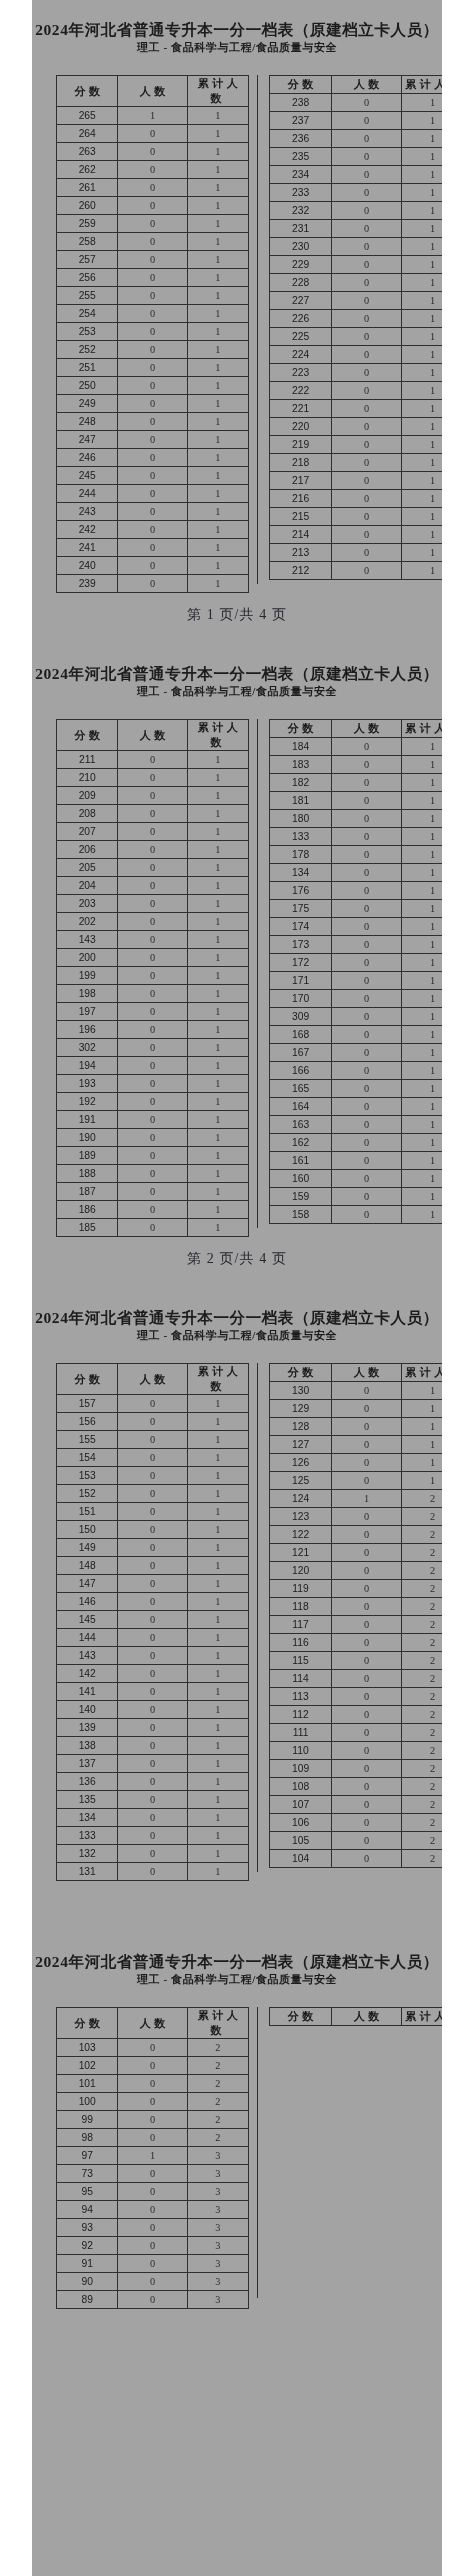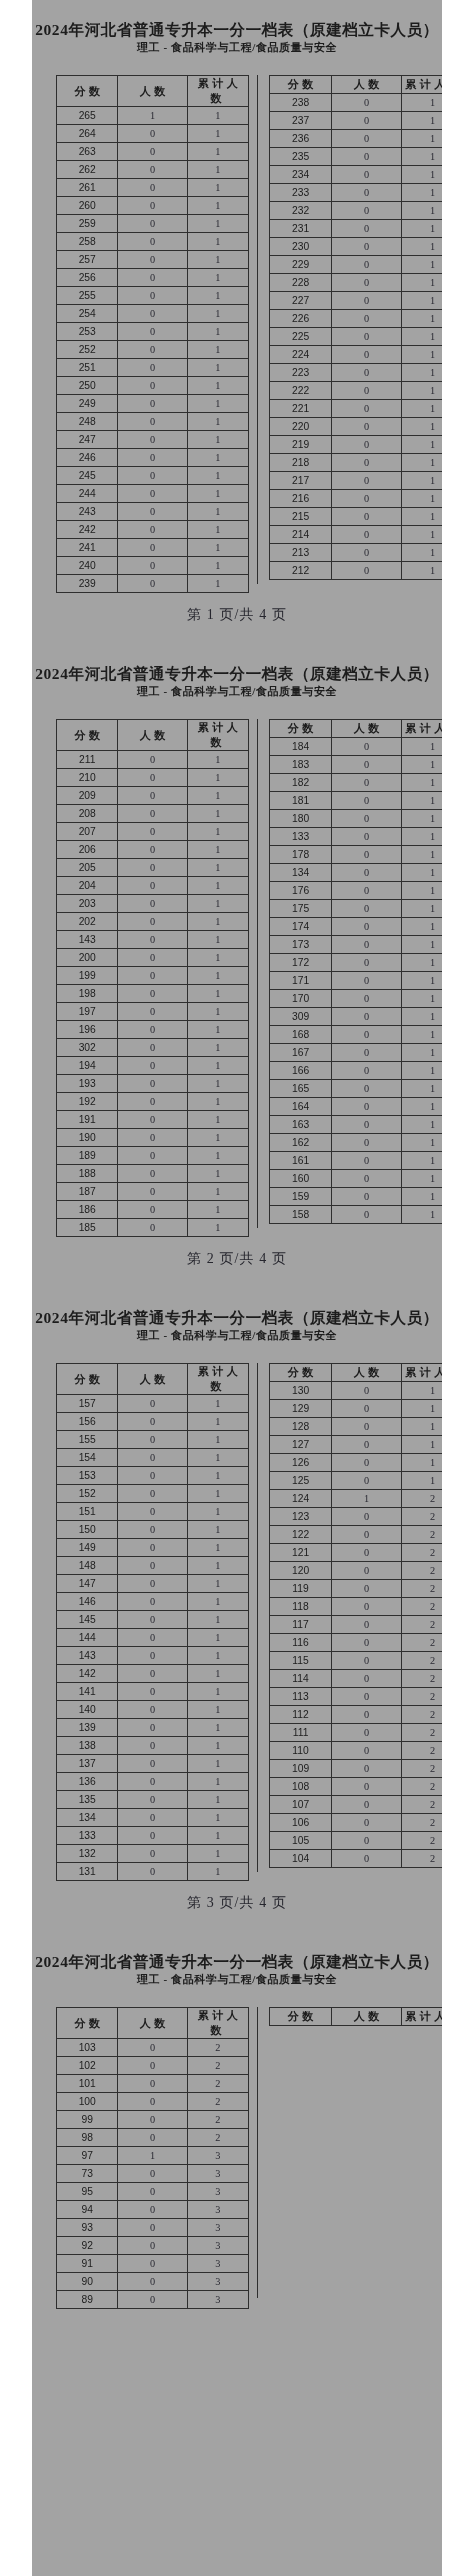--- a/index.html
+++ b/index.html
@@ -1025,21 +1025,20 @@
               <td class="count">2</td>
             </tr>
             <tr>
               <td class="score">104</td>
               <td class="count">0</td>
               <td class="count">2</td>
             </tr>
           </tbody>
       </table>
     </div>
-    <div class="footer">第 3 页/共 4 页</div>
   </section>
 
   <section class="page">
     <h1 class="title">2024年河北省普通专升本一分一档表（原建档立卡人员）</h1>
     <h2 class="subtitle">理工 - 食品科学与工程/食品质量与安全</h2>
     <div class="tables">
       <table class="score-table left">
         <colgroup>
             <col class="c1">
             <col class="c2">

